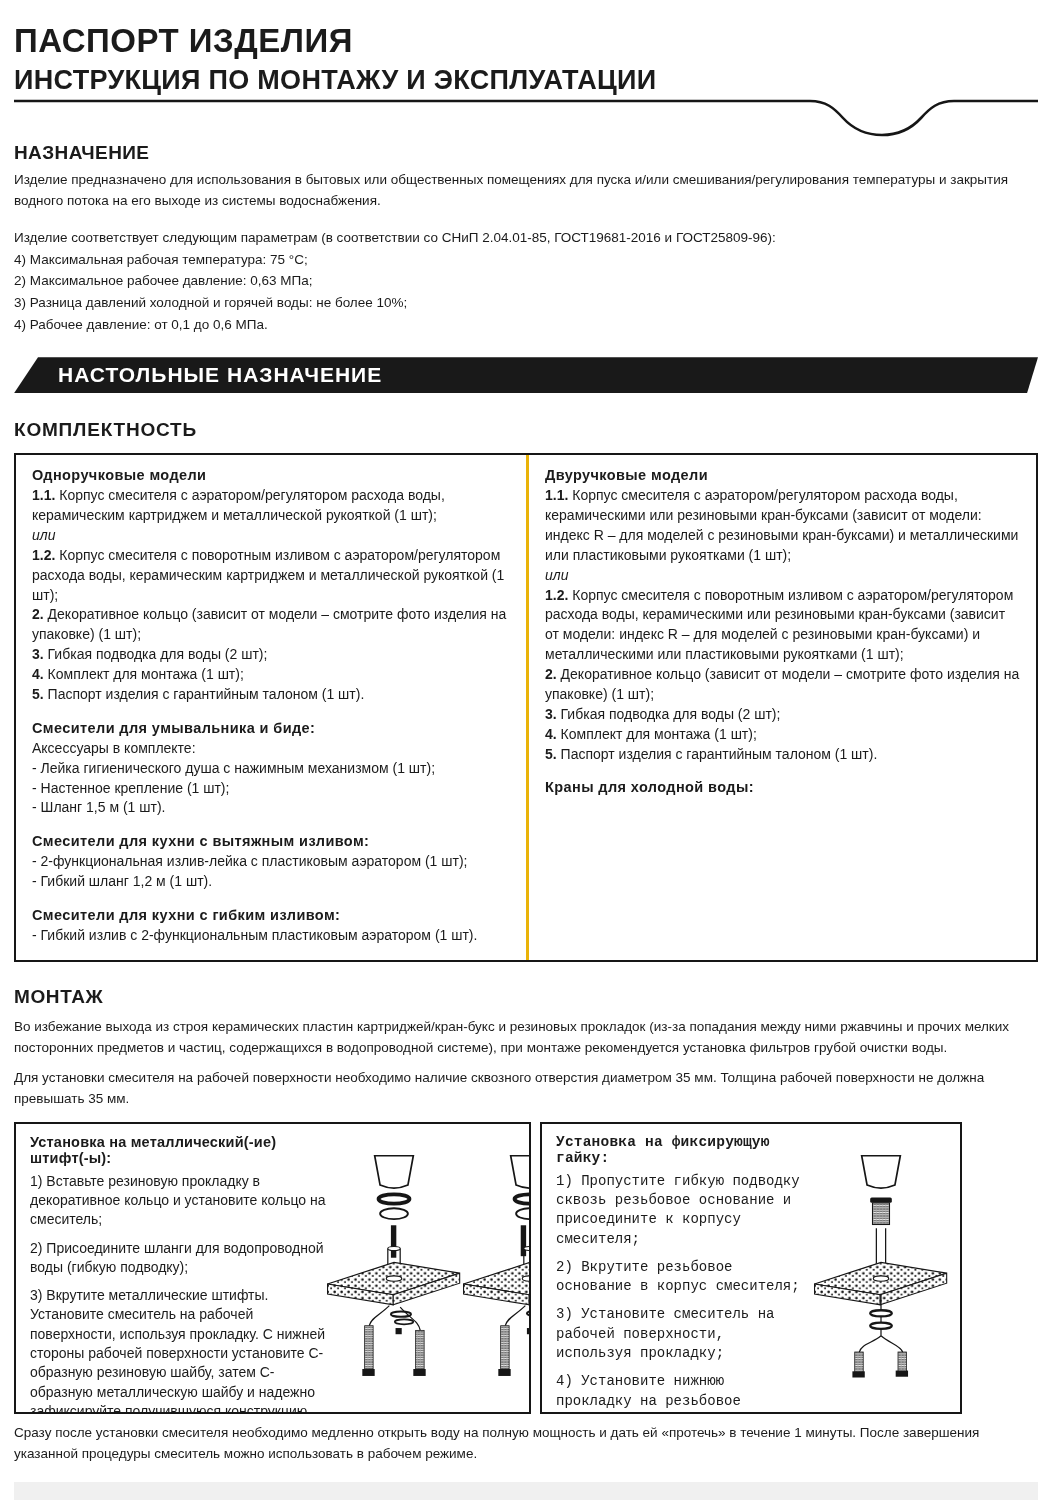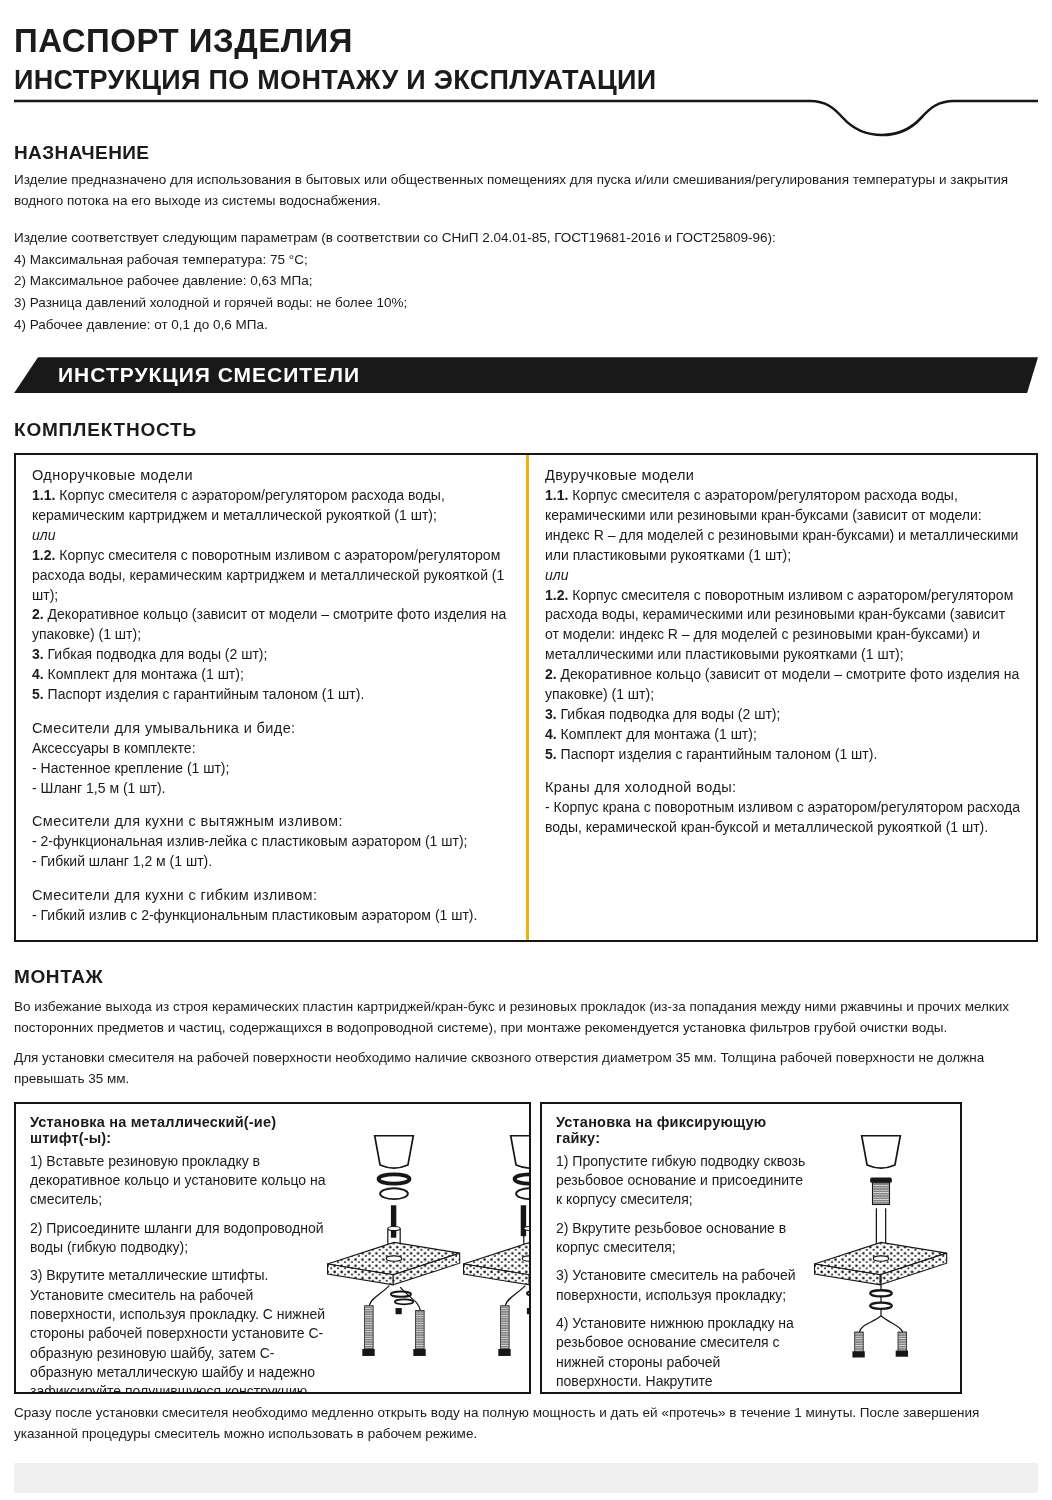--- a/index.html
+++ b/index.html
@@ -43,35 +43,35 @@
     letter-spacing:1px; line-height:36px; padding-left:44px; }
 
   
   .comp-h { margin-top:26px; letter-spacing:.8px; }
   .comp-table { margin-top:12px; width:1024px; min-height:392px; display:flex;
     border:2px solid #161616; }
   .comp-cell { width:50%; padding:12px 16px 14px 16px; }
   .comp-cell + .comp-cell { border-left:3px solid #eab308; }
   .group { margin-bottom:15px; }
   .group:last-child { margin-bottom:0; }
-  .group-title { font-size:14.5px; font-weight:400; letter-spacing:.4px; margin-bottom:3px; }
+  .group-title { font-size:14.5px; font-weight:700; letter-spacing:.4px; margin-bottom:3px; }
   .item { font-size:14px; line-height:1.42; }
   .item b { font-weight:800; }
   .item i { font-style:italic; }
 
   
   .montage-h { margin-top:24px; letter-spacing:.6px; }
   .montage p.body { margin-top:9px; }
 
   .install-row { margin-top:12px; display:flex; gap:9px; }
   .ipanel { border:2.5px solid #161616; height:292px; display:flex; padding:10px 6px 10px 14px; overflow:hidden; }
   .ipanel-left { width:517px; }
   .ipanel-right { width:422px; }
   .ipanel-text-l { width:296px; flex:0 0 296px; }
-  .ipanel-text-r { width:252px; flex:0 0 252px; }
+  .ipanel-text-r { width:252px; flex:0 0 252px;font-family:Liberation Mono, monospace; }
   .ipanel-title { font-size:14.5px; font-weight:800; letter-spacing:.2px; margin-bottom:6px; }
   .step { font-size:14px; line-height:1.38; margin-bottom:9px; }
   .diagrams { flex:1; display:flex; justify-content:space-evenly; align-items:flex-start; padding-top:2px; }
   .diagram svg { display:block; }
 
   .after-p { margin-top:14px; }
 
   
   .warning { margin-top:18px; width:1024px; background:#f0f0f0; padding:15px 22px;
     font-size:14px; font-weight:700; line-height:1.65; }
@@ -98,39 +98,40 @@
     <div>
         <div class="param-line">4) Максимальная рабочая температура: 75 °С;</div>
         <div class="param-line">2) Максимальное рабочее давление: 0,63 МПа;</div>
         <div class="param-line">3) Разница давлений холодной и горячей воды: не более 10%;</div>
         <div class="param-line">4) Рабочее давление: от 0,1 до 0,6 МПа.</div>
       </div>
   </div>
 
   <div class="banner">
     <div class="banner-bg"></div>
-    <div class="banner-label">ИНСТРУКЦИЯ СМЕСИТЕЛИ</div>
+    <div class="banner-label">НАСТОЛЬНЫЕ НАЗНАЧЕНИЕ</div>
   </div>
 
   <div class="sec-h comp-h">КОМПЛЕКТНОСТЬ</div>
   <div class="comp-table">
     <div class="comp-cell">
         <div class="group">
           <div class="group-title">Одноручковые модели</div>
           <div class="item"><b>1.1. </b>Корпус смесителя с аэратором/регулятором расхода воды, керамическим картриджем и металлической рукояткой (1 шт);</div>
           <div class="item"><i>или</i></div>
           <div class="item"><b>1.2. </b>Корпус смесителя с поворотным изливом с аэратором/регулятором расхода воды, керамическим картриджем и металлической рукояткой (1 шт);</div>
           <div class="item"><b>2. </b>Декоративное кольцо (зависит от модели – смотрите фото изделия на упаковке) (1 шт);</div>
           <div class="item"><b>3. </b>Гибкая подводка для воды (2 шт);</div>
           <div class="item"><b>4. </b>Комплект для монтажа (1 шт);</div>
           <div class="item"><b>5. </b>Паспорт изделия с гарантийным талоном (1 шт).</div>
         </div>
         <div class="group">
           <div class="group-title">Смесители для умывальника и биде:</div>
           <div class="item">Аксессуары в комплекте:</div>
+          <div class="item">- Лейка гигиенического душа с нажимным механизмом (1 шт);</div>
           <div class="item">- Настенное крепление (1 шт);</div>
           <div class="item">- Шланг 1,5 м (1 шт).</div>
         </div>
         <div class="group">
           <div class="group-title">Смесители для кухни с вытяжным изливом:</div>
           <div class="item">- 2-функциональная излив-лейка с пластиковым аэратором (1 шт);</div>
           <div class="item">- Гибкий шланг 1,2 м (1 шт).</div>
         </div>
         <div class="group">
           <div class="group-title">Смесители для кухни с гибким изливом:</div>
@@ -143,21 +144,20 @@
           <div class="item"><b>1.1. </b>Корпус смесителя с аэратором/регулятором расхода воды, керамическими или резиновыми кран-буксами (зависит от модели: индекс R – для моделей с резиновыми кран-буксами) и металлическими или пластиковыми рукоятками (1 шт);</div>
           <div class="item"><i>или</i></div>
           <div class="item"><b>1.2. </b>Корпус смесителя с поворотным изливом с аэратором/регулятором расхода воды, керамическими или резиновыми кран-буксами (зависит от модели: индекс R – для моделей с резиновыми кран-буксами) и металлическими или пластиковыми рукоятками (1 шт);</div>
           <div class="item"><b>2. </b>Декоративное кольцо (зависит от модели – смотрите фото изделия на упаковке) (1 шт);</div>
           <div class="item"><b>3. </b>Гибкая подводка для воды (2 шт);</div>
           <div class="item"><b>4. </b>Комплект для монтажа (1 шт);</div>
           <div class="item"><b>5. </b>Паспорт изделия с гарантийным талоном (1 шт).</div>
         </div>
         <div class="group">
           <div class="group-title">Краны для холодной воды:</div>
-          <div class="item">- Корпус крана с поворотным изливом с аэратором/регулятором расхода воды, керамической кран-буксой и металлической рукояткой (1 шт).</div>
         </div>
       </div>
   </div>
 
   <div class="montage">
     <div class="sec-h montage-h">МОНТАЖ</div>
     <p class="body">Во избежание выхода из строя керамических пластин картриджей/кран-букс и резиновых прокладок (из-за попадания между ними ржавчины и прочих мелких посторонних предметов и частиц, содержащихся в водопроводной системе), при монтаже рекомендуется установка фильтров грубой очистки воды.</p>
     <p class="body">Для установки смесителя на рабочей поверхности необходимо наличие сквозного отверстия диаметром 35 мм. Толщина рабочей поверхности не должна превышать 35 мм.</p>
 
     <div class="install-row">

